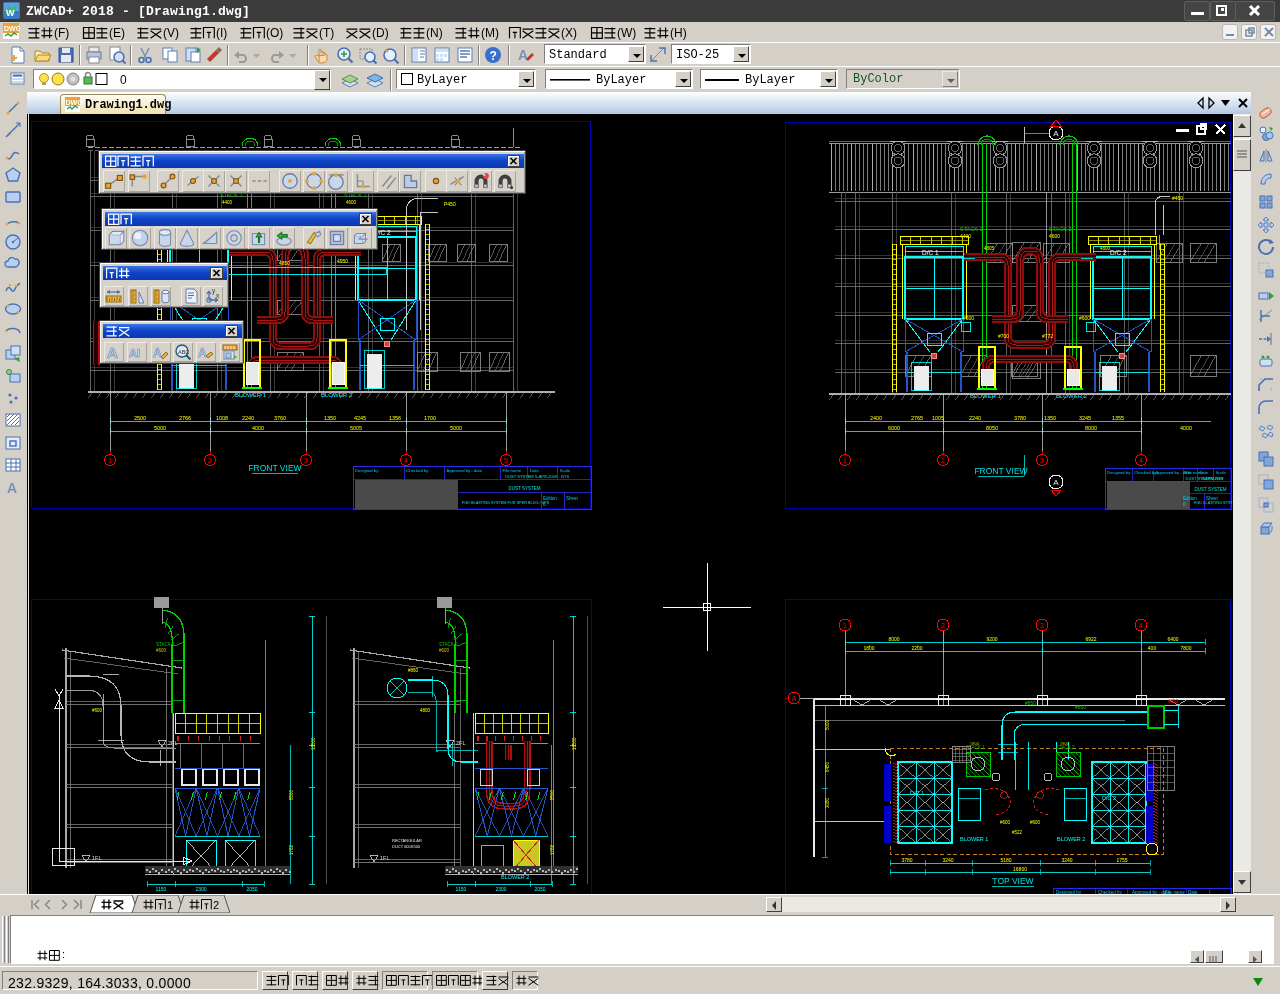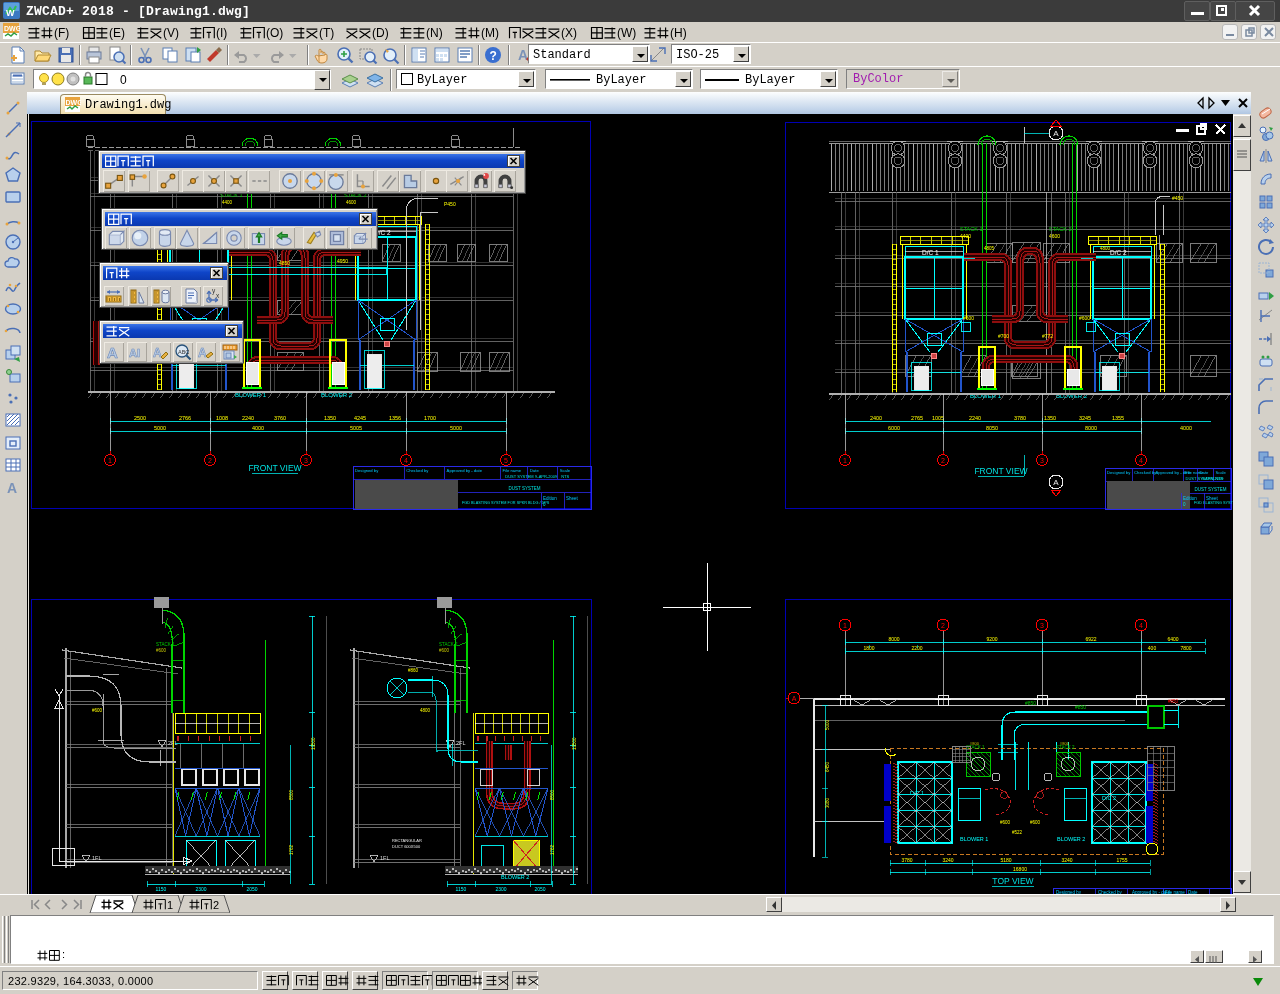--- a/index.html
+++ b/index.html
@@ -208,21 +208,21 @@
     <div class="abs" style="left:130px;top:2px;width:2px;height:20px;border-left:1px solid #808080;border-right:1px solid #fff"></div>
     <div class="abs" style="left:227px;top:2px;width:2px;height:20px;border-left:1px solid #808080;border-right:1px solid #fff"></div>
     <div class="abs" style="left:307px;top:2px;width:2px;height:20px;border-left:1px solid #808080;border-right:1px solid #fff"></div>
     <div class="abs" style="left:404px;top:2px;width:2px;height:20px;border-left:1px solid #808080;border-right:1px solid #fff"></div>
     <div class="abs" style="left:478px;top:2px;width:2px;height:20px;border-left:1px solid #808080;border-right:1px solid #fff"></div>
     <div class="abs" style="left:508px;top:2px;width:2px;height:20px;border-left:1px solid #808080;border-right:1px solid #fff"></div>
     <svg class="abs" style="left:516px;top:2px" width="20" height="20" viewBox="0 0 20 20">
       <text x="2" y="15" font-size="14" font-weight="bold" fill="#7a92b8" font-family="Liberation Sans">A</text>
       <path d="M10 14l6-6 2 2-6 6z" fill="#c0392b"></path>
     </svg>
-    <div class="combo" style="left:528px;top:1px;width:122px">
+    <div class="combo" style="left:544px;top:1px;width:102px">
       <div style="font-size:12px;padding:3px 4px;font-family:'Liberation Mono',monospace">Standard</div>
       <div class="dd"></div>
     </div>
     <svg class="abs" style="left:648px;top:2px" width="20" height="20" viewBox="0 0 20 20">
       <path d="M3 16L16 3" stroke="#888"></path>
       <path d="M3 10v6h6M11 3h6v6" fill="none" stroke="#4a6fb5" stroke-width="1.4"></path>
     </svg>
     <div class="combo" style="left:671px;top:1px;width:80px">
       <div style="font-size:12px;padding:3px 4px;font-family:'Liberation Mono',monospace">ISO-25</div>
       <div class="dd"></div>
@@ -271,21 +271,21 @@
       <div class="dd"></div>
     </div>
     <div class="combo" style="left:700px;top:2px;width:138px">
       <svg class="abs" style="left:4px;top:9px" width="34" height="3">
         <rect width="34" height="2" fill="#000"></rect>
       </svg>
       <div style="font-size:12px;padding:3px 0 0 44px;font-family:'Liberation Mono',monospace">ByLayer</div>
       <div class="dd"></div>
     </div>
     <div class="abs sunken" style="left:846px;top:2px;width:114px;height:20px;background:#d4d0c8">
-      <div style="font-size:12px;padding:2px 0 0 6px;color:#a21caf;font-family:'Liberation Mono',monospace">ByColor</div>
+      <div style="font-size:12px;padding:2px 0 0 6px;color:#14532d;font-family:'Liberation Mono',monospace">ByColor</div>
       <div class="dd" style="opacity:.55"></div>
     </div>
   </div>
 <div class="abs" style="left:0;top:92px;width:1280px;height:802px">
     <div class="abs" style="left:0;top:0;width:27px;height:802px;background:#d4d0c8"></div>
     <svg class="abs" style="left:4px;top:7px" width="18" height="18" viewBox="0 0 18 18">
       <circle cx="4" cy="14" r="1.5" fill="#e8a33d"></circle>
       <circle cx="14" cy="4" r="1.5" fill="#e8a33d"></circle>
       <path d="M5 13L13 5" stroke="#4a6fb5" stroke-width="1.5"></path>
     </svg>
@@ -361,21 +361,21 @@
       <text x="3" y="15" font-size="14" font-weight="bold" fill="#7a92b8" font-family="Liberation Sans">A</text>
     </svg>
     <div class="abs" style="left:27px;top:0;width:1224px;height:22px;background:linear-gradient(#fdfefe,#c2d4ea 80%,#b0c6e2)">
       <div class="abs" style="left:33px;top:2px;width:106px;height:20px;background:linear-gradient(#fefcf2,#f2dfae);border:1px solid #9a8a60;border-bottom:none;border-radius:4px 4px 0 0"></div>
       <svg class="abs" style="left:38px;top:5px" width="16" height="15">
         <rect x="0" y="0" width="15" height="9" fill="#e8a33d"></rect>
         <rect x="0" y="9" width="15" height="6" fill="#fff"></rect>
         <text x="0.5" y="7.5" font-size="7" fill="#fff" font-weight="bold" font-family="Liberation Sans">DWG</text>
         <path d="M2 12l3-2 2 2 3-3 3 2" stroke="#2f9e44" stroke-width="1.4" fill="none"></path>
       </svg>
-      <div class="abs" style="left:58px;top:6px;font-size:12px;font-weight:normal;font-family:'Liberation Mono',monospace">Drawing1.dwg</div>
+      <div class="abs" style="left:58px;top:6px;font-size:12px;font-weight:bold;font-family:'Liberation Mono',monospace">Drawing1.dwg</div>
       <svg class="abs" style="left:1168px;top:4px" width="56" height="14" viewBox="0 0 56 14">
         <path d="M8 2L3 7l5 5z" fill="none" stroke="#000" stroke-width="1.3"></path>
         <path d="M14 2l5 5-5 5z" fill="none" stroke="#000" stroke-width="1.3"></path>
         <path d="M26 4l4.5 6L35 4z" fill="#000"></path>
         <path d="M44 3l8 8M52 3l-8 8" stroke="#000" stroke-width="2"></path>
       </svg>
     </div>
     <div class="abs" style="left:27px;top:22px;width:1206px;height:780px;background:#000;overflow:hidden" id="cv">
       <svg width="1206" height="780" viewBox="27 114 1206 780" shape-rendering="crispEdges" style="position:absolute;left:0;top:0">
         <rect x="31.5" y="121.5" width="559.0" height="387.0" stroke="#0000b4" fill="none" stroke-width="1"></rect>
@@ -2350,21 +2350,21 @@
       </svg></div>
     <div class="abs raised" style="left:1205px;top:37px;width:18px;height:13px;background:#d4d0c8"><svg width="16" height="11">
         <path d="M4 2v7M7 2v7M10 2v7" stroke="#555"></path>
       </svg></div>
     <div class="abs raised" style="left:1248px;top:37px;width:14px;height:13px;background:#d4d0c8"><svg width="12" height="11">
         <path d="M4 2l4 3.5L4 9z" fill="#555"></path>
       </svg></div>
   </div>
 <div class="abs" style="left:0;top:966px;width:1280px;height:28px;background:#d4d0c8;border-top:1px solid #fff">
     <div class="abs sunken" style="left:2px;top:4px;width:256px;height:19px">
-      <div style="font-size:11px;padding:3px 0 0 5px;letter-spacing:0.3px">232.9329, 164.3033, 0.0000</div>
+      <div style="font-size:14px;padding:3px 0 0 5px;letter-spacing:0.3px">232.9329, 164.3033, 0.0000</div>
     </div>
     <div class="abs raised" style="left:262px;top:4px;width:26px;height:19px"></div>
     <svg style="position:absolute;left:265px;top:7px" width="26" height="13" viewBox="0 0 26 13">
       <path d="M1.5 2.5h9.8 M1.5 6.4h9.8 M1.5 10.8h9.8 M6.4 1.5v9.8" stroke="#000" stroke-width="1.0" fill="none"></path>
       <path d="M13.5 11.3v-9.8h9.8v9.8 M16.4 5.9h3.9 M18.4 5.9v5.4" stroke="#000" stroke-width="1.0" fill="none"></path>
     </svg>
     <div class="abs raised" style="left:292px;top:4px;width:26px;height:19px"></div>
     <svg style="position:absolute;left:295px;top:7px" width="26" height="13" viewBox="0 0 26 13">
       <path d="M1.5 11.3v-9.8h9.8v9.8 M4.4 5.9h3.9 M6.4 5.9v5.4" stroke="#000" stroke-width="1.0" fill="none"></path>
       <path d="M13.5 2.5h9.8 M13.5 6.4h9.8 M13.5 10.8h9.8 M16.4 1.5v9.8" stroke="#000" stroke-width="1.0" fill="none"></path>

